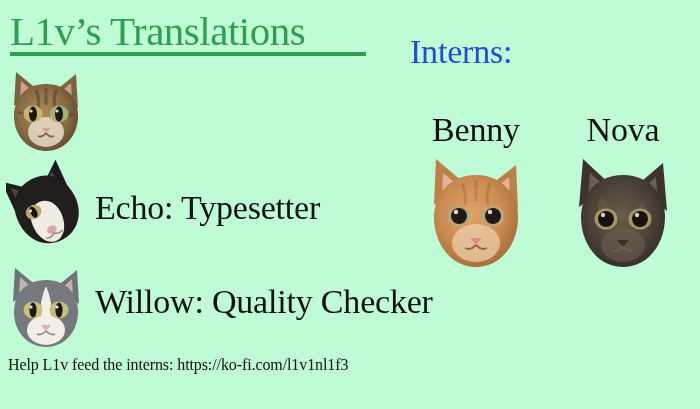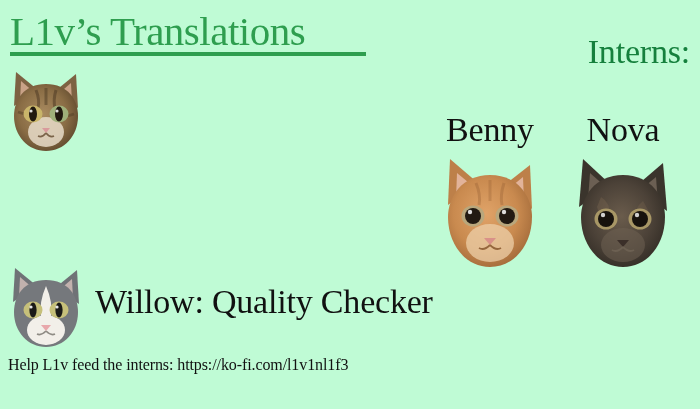--- a/index.html
+++ b/index.html
@@ -70,32 +70,32 @@
   #row-echo .staff-label { top: 28px; }
   #row-willow { top: 262px; }
   #row-willow .staff-label { top: 20px; }
 
   
   #interns-heading {
     position: absolute;
     left: 410px;
     top: 32px;
     width: 280px;
-    text-align: right;
+    text-align: left;
     font-size: 34px;
     line-height: 40px;
-    color: #15803d;
+    color: #1d4ed8;
     letter-spacing: -0.2px;
   }
   .intern {
     position: absolute;
     top: 110px;
     width: 130px;
   }
-  #intern-benny { left: 425px; }
+  #intern-benny { left: 411px; }
   #intern-nova  { left: 558px; }
   .intern .intern-name {
     display: block;
     text-align: center;
     font-size: 34px;
     line-height: 40px;
     color: #111111;
     letter-spacing: -0.2px;
   }
   .intern .portrait {
@@ -159,20 +159,45 @@
         <ellipse cx="53" cy="48" rx="4" ry="7.5" fill="#20180f"></ellipse>
         <circle cx="25" cy="45" r="1.6" fill="#ffffff" opacity="0.85"></circle>
         <circle cx="51" cy="45" r="1.6" fill="#ffffff" opacity="0.85"></circle>
 
         <path d="M36 62 L44 62 L40 67 Z" fill="#d99a9c"></path>
         <path d="M40 67 q-4 5 -8 3 M40 67 q4 5 8 3" stroke="#7a6348" stroke-width="1.6" fill="none"></path>
       </svg>
     </div>
   </div>
 
+  <div class="staff-row" id="row-echo">
+    <div class="portrait">
+      <svg viewBox="0 0 80 88" width="80" height="88" aria-hidden="true">
+        <g transform="rotate(-28 40 50)">
+
+          <path d="M12 38 L14 4 L34 22 Z" fill="#1d1b1a"></path>
+          <path d="M70 42 L72 10 L50 26 Z" fill="#1d1b1a"></path>
+          <path d="M18 33 L19 14 L31 25 Z" fill="#4b4341"></path>
+          <path d="M64 37 L63 18 L52 28 Z" fill="#4b4341"></path>
+
+          <path d="M41 16 C62 16 72 32 72 50 C72 70 58 84 41 84 C23 84 10 70 10 50 C10 32 20 16 41 16 Z" fill="#201d1c"></path>
+
+          <path d="M34 40 C44 38 52 46 52 58 C52 72 44 82 36 82 C26 82 20 72 21 58 C22 47 27 41 34 40 Z" fill="#f0ece2"></path>
+
+          <ellipse cx="28" cy="46" rx="8" ry="7" fill="#b9a96a"></ellipse>
+          <ellipse cx="28" cy="46" rx="3.2" ry="6.2" fill="#14110f"></ellipse>
+          <circle cx="26" cy="43.5" r="1.5" fill="#ffffff" opacity="0.85"></circle>
+
+          <ellipse cx="36" cy="70" rx="5" ry="4" fill="#d9a8a6"></ellipse>
+          <path d="M36 74 q-5 4 -9 1 M36 74 q5 4 9 1" stroke="#8d8276" stroke-width="1.5" fill="none"></path>
+        </g>
+      </svg>
+    </div>
+    <div class="staff-label">Echo: Typesetter</div>
+  </div>
 
   <div class="staff-row" id="row-willow">
     <div class="portrait">
       <svg viewBox="0 0 80 88" width="80" height="88" aria-hidden="true">
 
         <path d="M7 40 L9 6 L31 24 Z" fill="#6f7276"></path>
         <path d="M73 42 L71 8 L49 26 Z" fill="#6f7276"></path>
         <path d="M13 35 L14 15 L28 27 Z" fill="#c2b1ad"></path>
         <path d="M67 37 L66 17 L52 29 Z" fill="#c2b1ad"></path>
 

